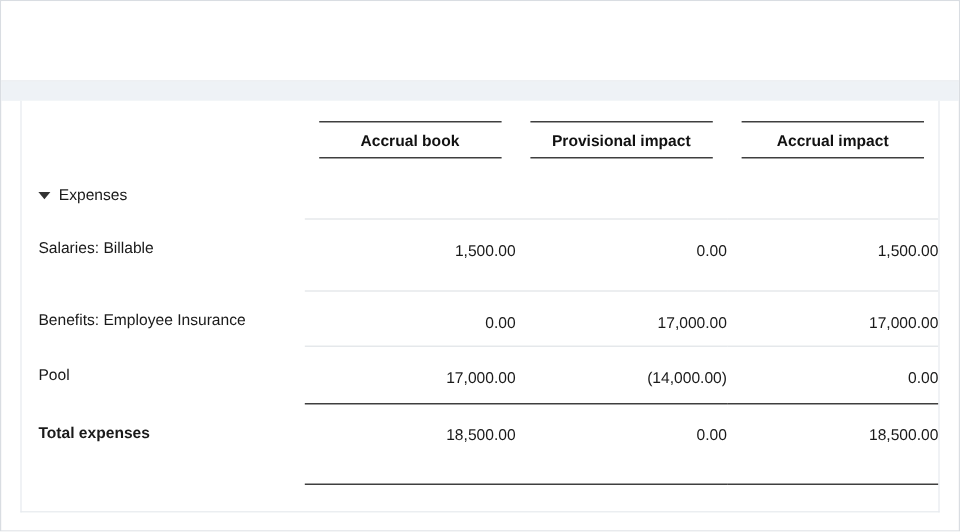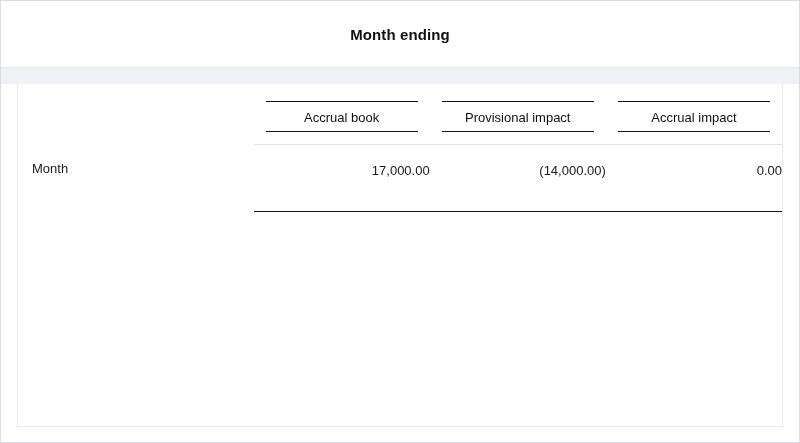--- a/index.html
+++ b/index.html
@@ -64,21 +64,21 @@
   table.report th,
   table.report td {
     padding: 0;
     vertical-align: bottom;
   }
   .colhead {
     height: 48px;
     padding: 0 0 4px 0;
     text-align: center;
     font-size: 13px;
-    font-weight: normal;
+    font-weight: bold;
     color: #111111;
     vertical-align: bottom;
   }
   .colhead .rule-top {
     border-top: 1.5px solid #111111;
     margin: 0 12px 8px 12px;
     height: 0;
   }
   .colhead .rule-bottom {
     border-bottom: 1.5px solid #111111;
@@ -144,21 +144,20 @@
     margin: 12px 0 0 0;
     height: 0;
   }
 </style>
 </head>
 <body>
 
 <div class="page">
 
   <div class="header">
-    <div class="header-line">Month ending</div>
   </div>
 
   <div class="band"></div>
 
   <div class="sheet">
     <table class="report">
       <colgroup>
         <col class="c-label">
         <col class="c-num">
         <col class="c-num">
@@ -181,41 +180,103 @@
           </th>
           <th class="colhead">
             <div class="rule-top"></div>
             <span>Accrual impact</span>
             <div class="rule-bottom"></div>
           </th>
         </tr>
       </thead>
       <tbody>
 
-
-
+        <tr class="group-row">
+          <td>
+            <div class="group-label">
+              <span class="caret"></span>
+              <span>Expenses</span>
+            </div>
+          </td>
+          <td></td>
+          <td></td>
+          <td></td>
+        </tr>
 
         <tr class="line-row">
           <td>
-            <div class="line-label">Month</div>
+            <div class="line-label">Salaries: Billable</div>
+          </td>
+          <td class="num">
+            <div class="thinrule"></div>
+            <span class="val">1,500.00</span>
+          </td>
+          <td class="num">
+            <div class="thinrule"></div>
+            <span class="val">0.00</span>
+          </td>
+          <td class="num">
+            <div class="thinrule"></div>
+            <span class="val">1,500.00</span>
+          </td>
+        </tr>
+
+        <tr class="line-row tall">
+          <td>
+            <div class="line-label">Benefits: Employee Insurance</div>
+          </td>
+          <td class="num">
+            <div class="thinrule"></div>
+            <span class="val">0.00</span>
           </td>
           <td class="num">
             <div class="thinrule"></div>
             <span class="val">17,000.00</span>
           </td>
           <td class="num">
             <div class="thinrule"></div>
+            <span class="val">17,000.00</span>
+          </td>
+        </tr>
+
+        <tr class="line-row">
+          <td>
+            <div class="line-label">Pool</div>
+          </td>
+          <td class="num">
+            <div class="thinrule"></div>
+            <span class="val">17,000.00</span>
+          </td>
+          <td class="num">
+            <div class="thinrule"></div>
             <span class="val">(14,000.00)</span>
           </td>
           <td class="num">
             <div class="thinrule"></div>
             <span class="val">0.00</span>
           </td>
         </tr>
 
+        <tr class="line-row total-row">
+          <td>
+            <div class="line-label">Total expenses</div>
+          </td>
+          <td class="num">
+            <div class="thinrule"></div>
+            <span class="val">18,500.00</span>
+          </td>
+          <td class="num">
+            <div class="thinrule"></div>
+            <span class="val">0.00</span>
+          </td>
+          <td class="num">
+            <div class="thinrule"></div>
+            <span class="val">18,500.00</span>
+          </td>
+        </tr>
 
         <tr class="closing-row">
           <td></td>
           <td>
             <div class="closing-rule"></div>
           </td>
           <td>
             <div class="closing-rule"></div>
           </td>
           <td>

